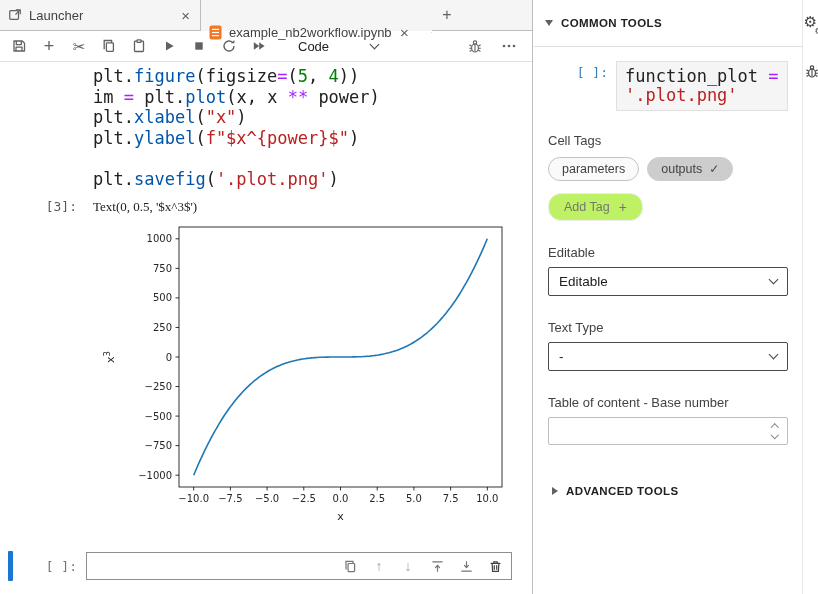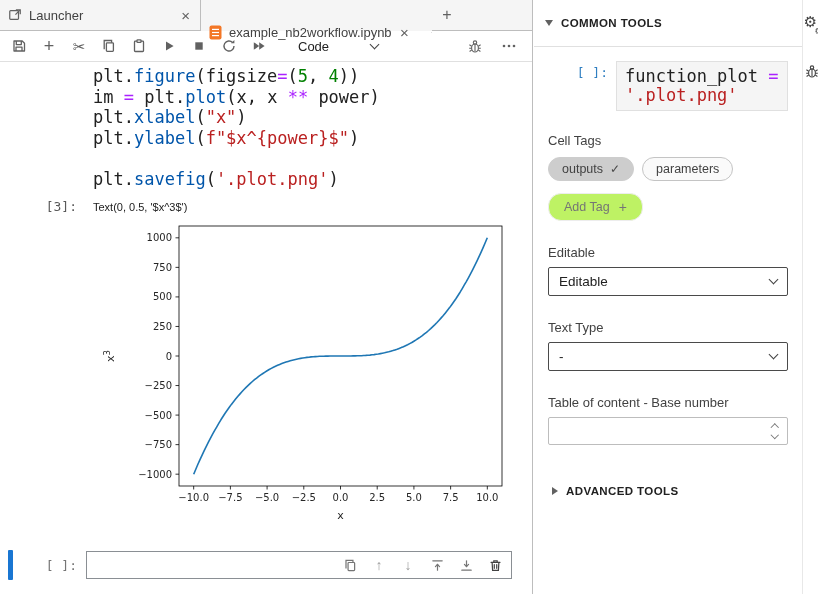--- a/index.html
+++ b/index.html
@@ -44,21 +44,21 @@
   .codeline { font-family:"DejaVu Sans Mono", monospace; font-size:17px; line-height:20.5px; white-space:pre; }
   .tok-v   { color:#212121; }
   .tok-prop{ color:#0055aa; }
   .tok-op  { color:#aa22ff; }
   .tok-num { color:#008000; }
   .tok-str { color:#ba2121; }
   .tok-pun { color:#212121; }
 
   .outrow { display:flex; margin-top:10px; align-items:baseline; }
   .oprompt { color:#5a5a5a; }
-  .outtext { font-family:Liberation Sans, sans-serif; font-size:11px; color:#212121; padding-left:7px; }
+  .outtext { font-family:Liberation Serif, serif; font-size:13px; color:#212121; padding-left:7px; }
 
   .plotrow { margin-top:4px; padding-left:84px; }
   .plotrow svg { font-family:"DejaVu Sans", sans-serif; }
   .tick { font-size:10px; fill:#262626; }
   .axlabel { font-size:11px; fill:#262626; }
 
   .bottomcell { position:relative; display:flex; align-items:center; margin-top:16px; height:30px; }
   .selbar { position:absolute; left:8px; top:0; bottom:0; width:5px; background:#1976d2; border-radius:1px; }
   .iprompt { color:#757575; }
   .editorbox { flex:1; margin-right:20px; height:28px; border:1px solid #8a8f94; background:#fff;
@@ -336,26 +336,26 @@
         <div class="preview">
           <div class="pvprompt">[ ]:</div>
           <div class="pvbox">
             <div class="codeline"><span class="tok-v">function_plot</span><span class="tok-pun"> </span><span class="tok-op">=</span></div>
             <div class="codeline"><span class="tok-str">'.plot.png'</span></div>
           </div>
         </div>
 
         <div class="flabel first">Cell Tags</div>
         <div class="tagsrow">
+          <div class="pill">
+            <span>parameters</span>
+          </div>
           <div class="pill selected">
             <span>outputs</span>
             <span class="check">✓</span>
-          </div>
-          <div class="pill">
-            <span>parameters</span>
           </div>
         </div>
         <div class="pill addtag">
           <span>Add Tag</span>
           <span class="plus">+</span>
         </div>
 
         <div class="flabel">Editable</div>
         <div class="select">
           <span>Editable</span>

